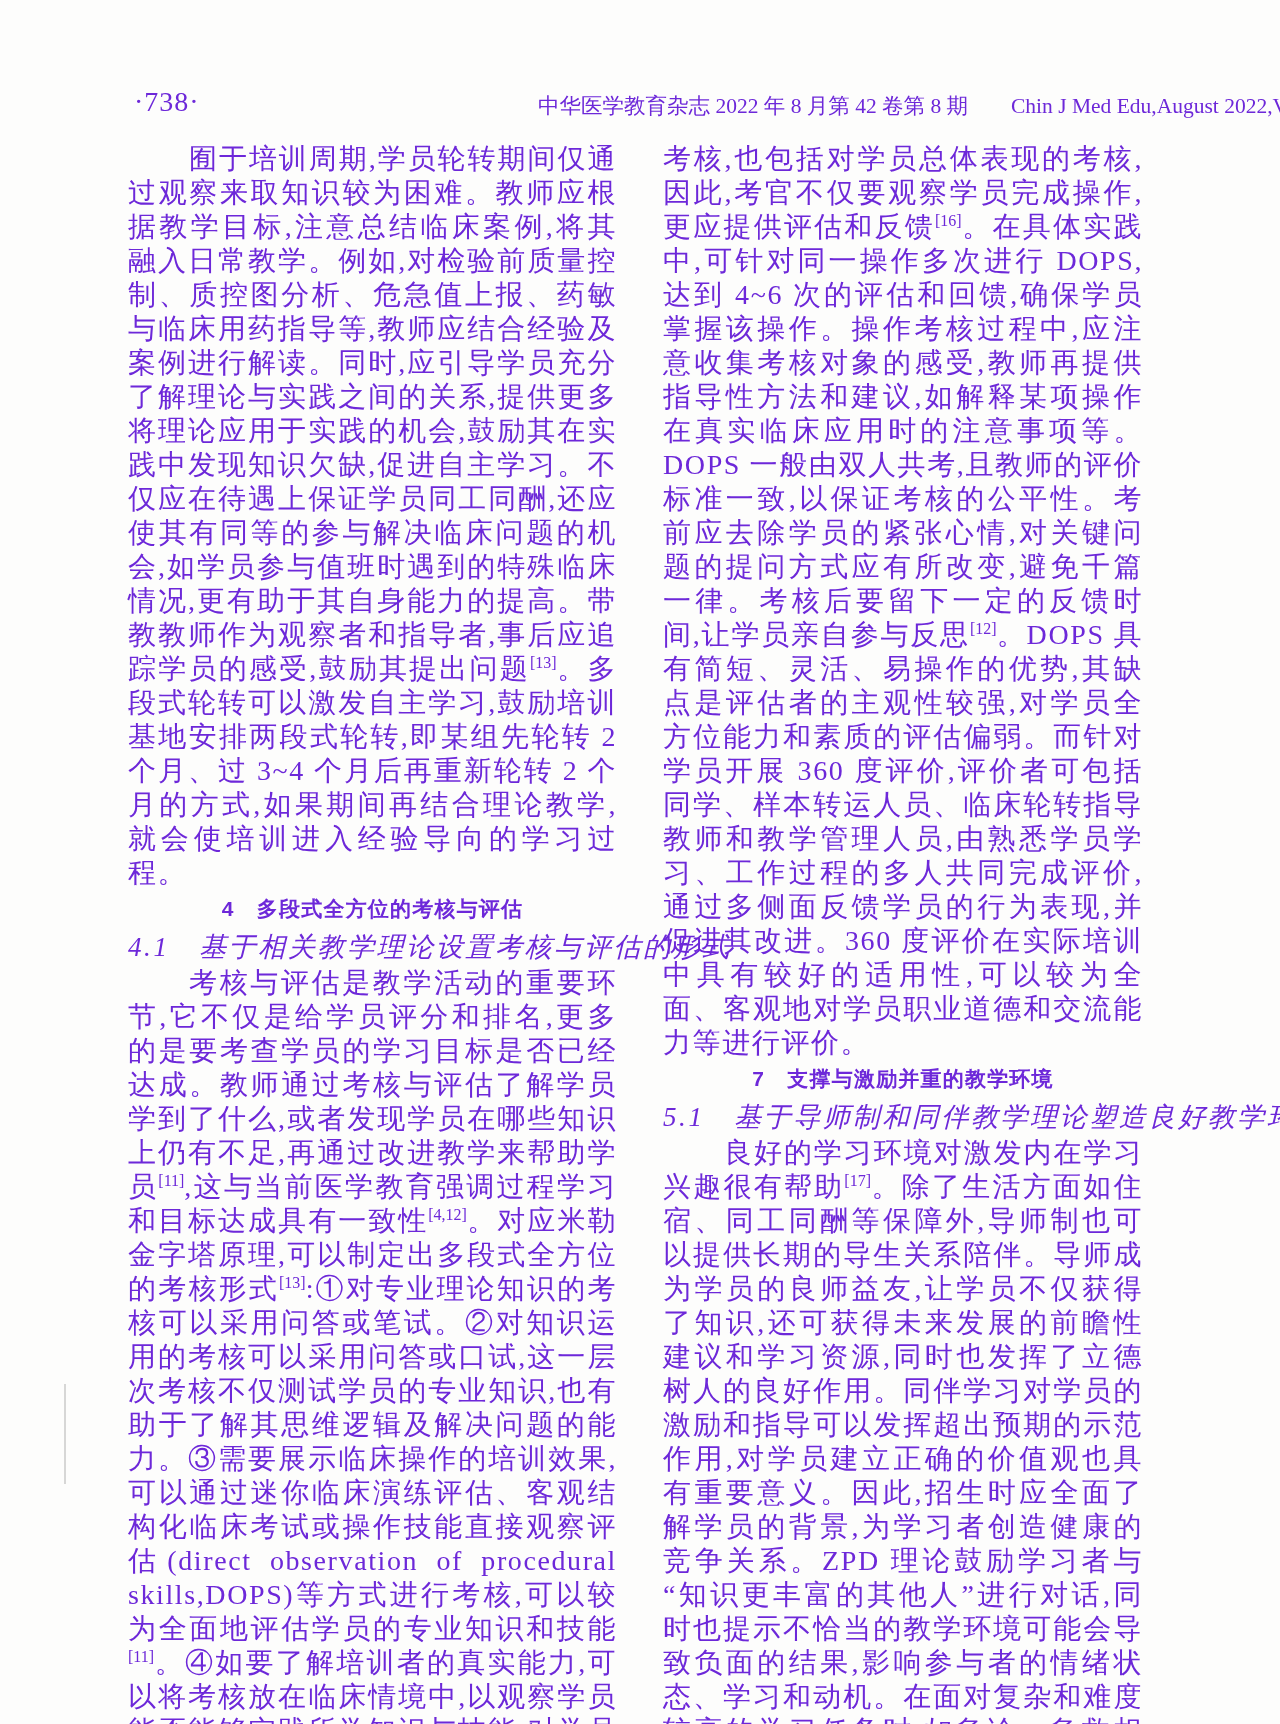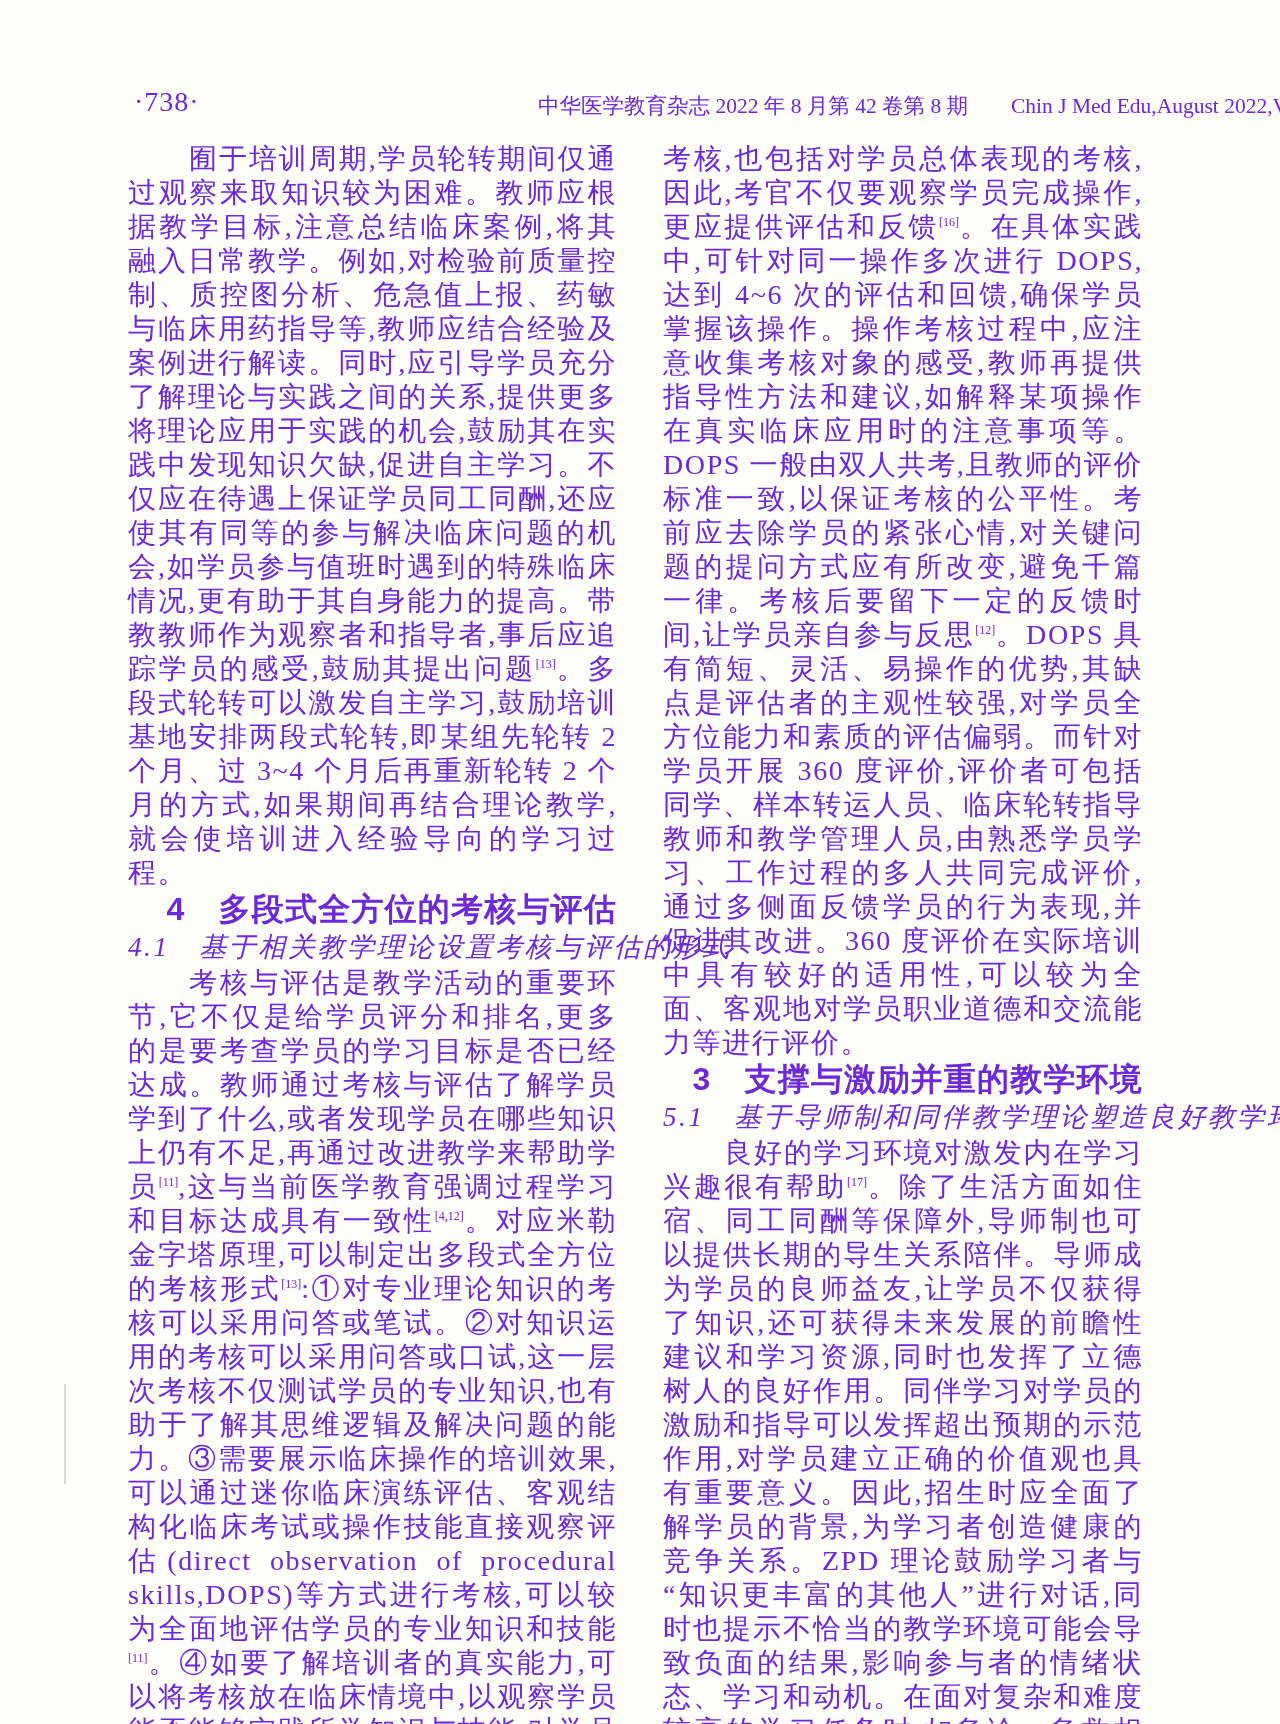--- a/index.html
+++ b/index.html
@@ -46,37 +46,37 @@
   .col-right { left: 663px; width: 480px; }
   .col p {
     margin: 0;
     text-indent: 61px;
   }
   .col p.no-indent { text-indent: 0; }
   .col h2 {
     margin: 0;
     font-family: "Liberation Sans", "DejaVu Sans", sans-serif;
     font-weight: bold;
-    font-size: 32px;
+    font-size: 21px;
     line-height: 38px;
     letter-spacing: 1.2px;
-    text-align: right;
+    text-align: center;
   }
   .col h3 {
     margin: 0;
     font-style: italic;
     font-weight: normal;
     font-size: 27px;
     line-height: 38px;
     letter-spacing: 2.6px;
     text-align: left;
     white-space: nowrap;
   }
   sup.ref {
-    font-size: 12px;
+    font-size: 16px;
     letter-spacing: 0;
     line-height: 0;
     vertical-align: super;
     margin-top: 12px;
   }
   
   .scan-artifact {
     position: absolute;
     left: 64px; top: 1384px;
     width: 2px; height: 100px;
@@ -96,20 +96,20 @@
 
   <div class="col col-left">
       <p>囿于培训周期,学员轮转期间仅通过观察来取知识较为困难。教师应根据教学目标,注意总结临床案例,将其融入日常教学。例如,对检验前质量控制、质控图分析、危急值上报、药敏与临床用药指导等,教师应结合经验及案例进行解读。同时,应引导学员充分了解理论与实践之间的关系,提供更多将理论应用于实践的机会,鼓励其在实践中发现知识欠缺,促进自主学习。不仅应在待遇上保证学员同工同酬,还应使其有同等的参与解决临床问题的机会,如学员参与值班时遇到的特殊临床情况,更有助于其自身能力的提高。带教教师作为观察者和指导者,事后应追踪学员的感受,鼓励其提出问题<sup class="ref">[13]</sup>。多段式轮转可以激发自主学习,鼓励培训基地安排两段式轮转,即某组先轮转 2 个月、过 3~4 个月后再重新轮转 2 个月的方式,如果期间再结合理论教学,就会使培训进入经验导向的学习过程。</p>
       <h2>4　多段式全方位的考核与评估</h2>
       <h3>4.1　基于相关教学理论设置考核与评估的形式</h3>
       <p>考核与评估是教学活动的重要环节,它不仅是给学员评分和排名,更多的是要考查学员的学习目标是否已经达成。教师通过考核与评估了解学员学到了什么,或者发现学员在哪些知识上仍有不足,再通过改进教学来帮助学员<sup class="ref">[11]</sup>,这与当前医学教育强调过程学习和目标达成具有一致性<sup class="ref">[4,12]</sup>。对应米勒金字塔原理,可以制定出多段式全方位的考核形式<sup class="ref">[13]</sup>:①对专业理论知识的考核可以采用问答或笔试。②对知识运用的考核可以采用问答或口试,这一层次考核不仅测试学员的专业知识,也有助于了解其思维逻辑及解决问题的能力。③需要展示临床操作的培训效果,可以通过迷你临床演练评估、客观结构化临床考试或操作技能直接观察评估(direct observation of procedural skills,DOPS)等方式进行考核,可以较为全面地评估学员的专业知识和技能<sup class="ref">[11]</sup>。④如要了解培训者的真实能力,可以将考核放在临床情境中,以观察学员能否能够实践所学知识与技能;对学员的知识、能力及职业态度的全面考核,可采用 360 度评价。考核的目的是培养学员的临床能力,因此应鼓励多段式考核而不是一站式考核方式。考核的终极目标是对教学效果进行评估,以胜任力为中心的考核,也是使培训学员达到米勒金字塔顶的方法。</p>
     </div>
 
   <div class="col col-right">
       <p class="no-indent">考核,也包括对学员总体表现的考核,因此,考官不仅要观察学员完成操作,更应提供评估和反馈<sup class="ref">[16]</sup>。在具体实践中,可针对同一操作多次进行 DOPS,达到 4~6 次的评估和回馈,确保学员掌握该操作。操作考核过程中,应注意收集考核对象的感受,教师再提供指导性方法和建议,如解释某项操作在真实临床应用时的注意事项等。DOPS 一般由双人共考,且教师的评价标准一致,以保证考核的公平性。考前应去除学员的紧张心情,对关键问题的提问方式应有所改变,避免千篇一律。考核后要留下一定的反馈时间,让学员亲自参与反思<sup class="ref">[12]</sup>。DOPS 具有简短、灵活、易操作的优势,其缺点是评估者的主观性较强,对学员全方位能力和素质的评估偏弱。而针对学员开展 360 度评价,评价者可包括同学、样本转运人员、临床轮转指导教师和教学管理人员,由熟悉学员学习、工作过程的多人共同完成评价,通过多侧面反馈学员的行为表现,并促进其改进。360 度评价在实际培训中具有较好的适用性,可以较为全面、客观地对学员职业道德和交流能力等进行评价。</p>
-      <h2>3　支撑与激励并重的教学环境</h2>
+      <h2>7　支撑与激励并重的教学环境</h2>
       <h3>5.1　基于导师制和同伴教学理论塑造良好教学环境</h3>
       <p>良好的学习环境对激发内在学习兴趣很有帮助<sup class="ref">[17]</sup>。除了生活方面如住宿、同工同酬等保障外,导师制也可以提供长期的导生关系陪伴。导师成为学员的良师益友,让学员不仅获得了知识,还可获得未来发展的前瞻性建议和学习资源,同时也发挥了立德树人的良好作用。同伴学习对学员的激励和指导可以发挥超出预期的示范作用,对学员建立正确的价值观也具有重要意义。因此,招生时应全面了解学员的背景,为学习者创造健康的竞争关系。ZPD 理论鼓励学习者与“知识更丰富的其他人”进行对话,同时也提示不恰当的教学环境可能会导致负面的结果,影响参与者的情绪状态、学习和动机。在面对复杂和难度较高的学习任务时,如急诊、急救相关的检验操作,可以先进行模拟教学和评估,在学员掌握一定的基础技能后,再安排学员在教师指导下操作。好的学习环境应使个人体会到成长,但又创造一定的竞争,使个体更好地成长。优秀的指导教师应注意激发学习者发现知识鸿沟,引发学习兴趣;指出知识欠缺,搭建知识框架;提问激发探索问题,激发自我提升的学习能力;提供知识运用的指导,和提供一定的资源支持。</p>
     </div>
 
   <div class="scan-artifact"></div>
 
 </div>
 
 </body></html>

